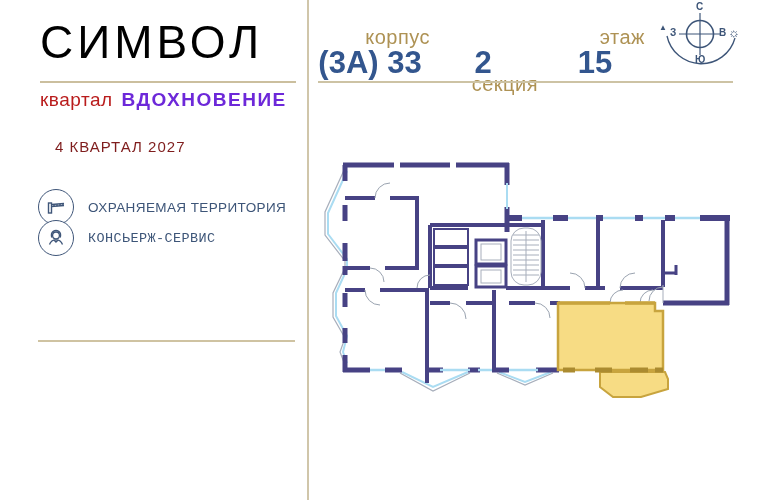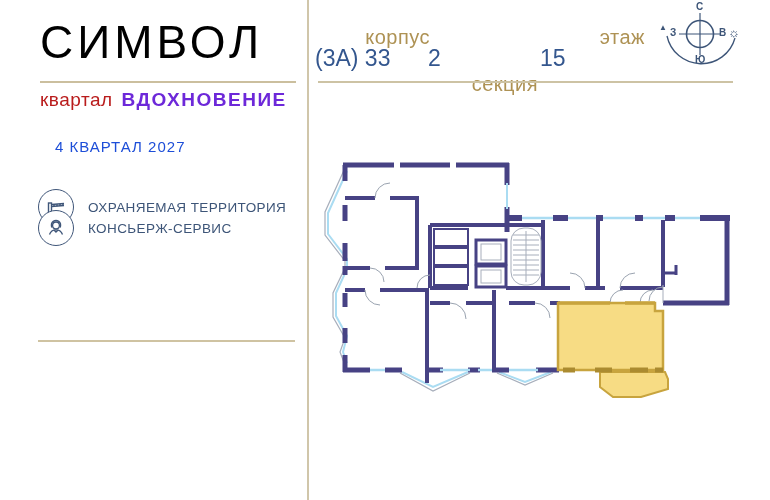--- a/index.html
+++ b/index.html
@@ -10,32 +10,32 @@
   .abs{position:absolute;}
   
   .logo{
     left:40px;top:16px;width:256px;text-align:left;
     font-size:46px;font-weight:400;letter-spacing:4px;color:#000000;line-height:1.15;
   }
   .logo-rule{left:40px;top:81px;width:256px;height:2px;background:#cbbf9e;}
   .subtitle{left:40px;top:89px;width:280px;font-size:19px;line-height:1.2;}
   .subtitle .prefix{color:#b91c1c;font-weight:500;margin-right:9px;letter-spacing:.5px;}
   .subtitle .name{color:#6d28d9;font-weight:600;letter-spacing:1.5px;}
-  .completion{left:55px;top:138px;font-size:15px;font-weight:500;color:#1d4ed8;letter-spacing:1px;}
+  .completion{left:55px;top:138px;font-size:15px;font-weight:500;color:#7f1d1d;letter-spacing:1px;}
   .feature{left:38px;height:36px;display:flex;align-items:center;gap:14px;}
   .feature .ring{
     width:34px;height:34px;border:1.7px solid #3f5679;border-radius:50%;
     display:flex;align-items:center;justify-content:center;flex:0 0 auto;background:#fff;
   }
   .feature .lbl{font-size:13.5px;font-weight:500;color:#3d5578;letter-spacing:.4px;white-space:nowrap;}
   .left-rule{left:38px;top:340px;width:257px;height:2px;background:#cfc3a2;}
   .divider{left:307px;top:0;width:2px;height:500px;background:#d0c6aa;}
   
   .meta-label{top:26px;width:110px;text-align:right;font-size:20px;color:#ae9254;letter-spacing:.5px;}
-  .meta-value{top:45px;width:110px;font-size:23px;color:#33568e;font-weight:400;}
+  .meta-value{top:45px;width:110px;text-align:center;font-size:31px;color:#33568e;font-weight:700;}
   .meta-rule{left:318px;top:81px;width:415px;height:2px;background:#cdc3a4;}
   
   .compass{left:655px;top:4px;width:100px;height:72px;}
   .compass span{position:absolute;font-size:10px;font-weight:700;color:#3d5578;}
   .compass .sun{font-size:13px;font-weight:400;}
   .compass .tri{font-size:8px;}
   
   .plan{left:310px;top:135px;width:460px;height:310px;}
 </style>
 </head>
@@ -58,21 +58,21 @@
         <line x1="6.5" y1="10.5" x2="19" y2="9.5"></line>
         <line x1="9" y1="8.4" x2="9" y2="10.4"></line>
           <line x1="12" y1="8.2" x2="12" y2="10.2"></line>
         <line x1="15" y1="8" x2="15" y2="10"></line>
           <line x1="18" y1="7.8" x2="18" y2="9.8"></line>
       </svg>
     </span>
     <span class="lbl">ОХРАНЯЕМАЯ ТЕРРИТОРИЯ</span>
   </div>
 
-  <div class="abs feature" style="top:210px;">
+  <div class="abs feature" style="top:220px;font-family:Liberation Mono, monospace;">
     <span class="ring">
       <svg width="22" height="22" viewBox="0 0 22 22" fill="none" stroke="#3f5679" stroke-width="1.3">
         <circle cx="11" cy="8.4" r="3.4"></circle>
         <path d="M6.7,10.5 Q5.6,6.2 8.2,4.4 Q11,2.6 13.8,4.4 Q16.4,6.2 15.3,10.5"></path>
         <path d="M4.5,17.5 Q6,12.8 11,12.8 Q16,12.8 17.5,17.5"></path>
         <path d="M9.2,13.2 L11,15 L12.8,13.2"></path>
       </svg>
     </span>
     <span class="lbl">КОНСЬЕРЖ-СЕРВИС</span>
   </div>

